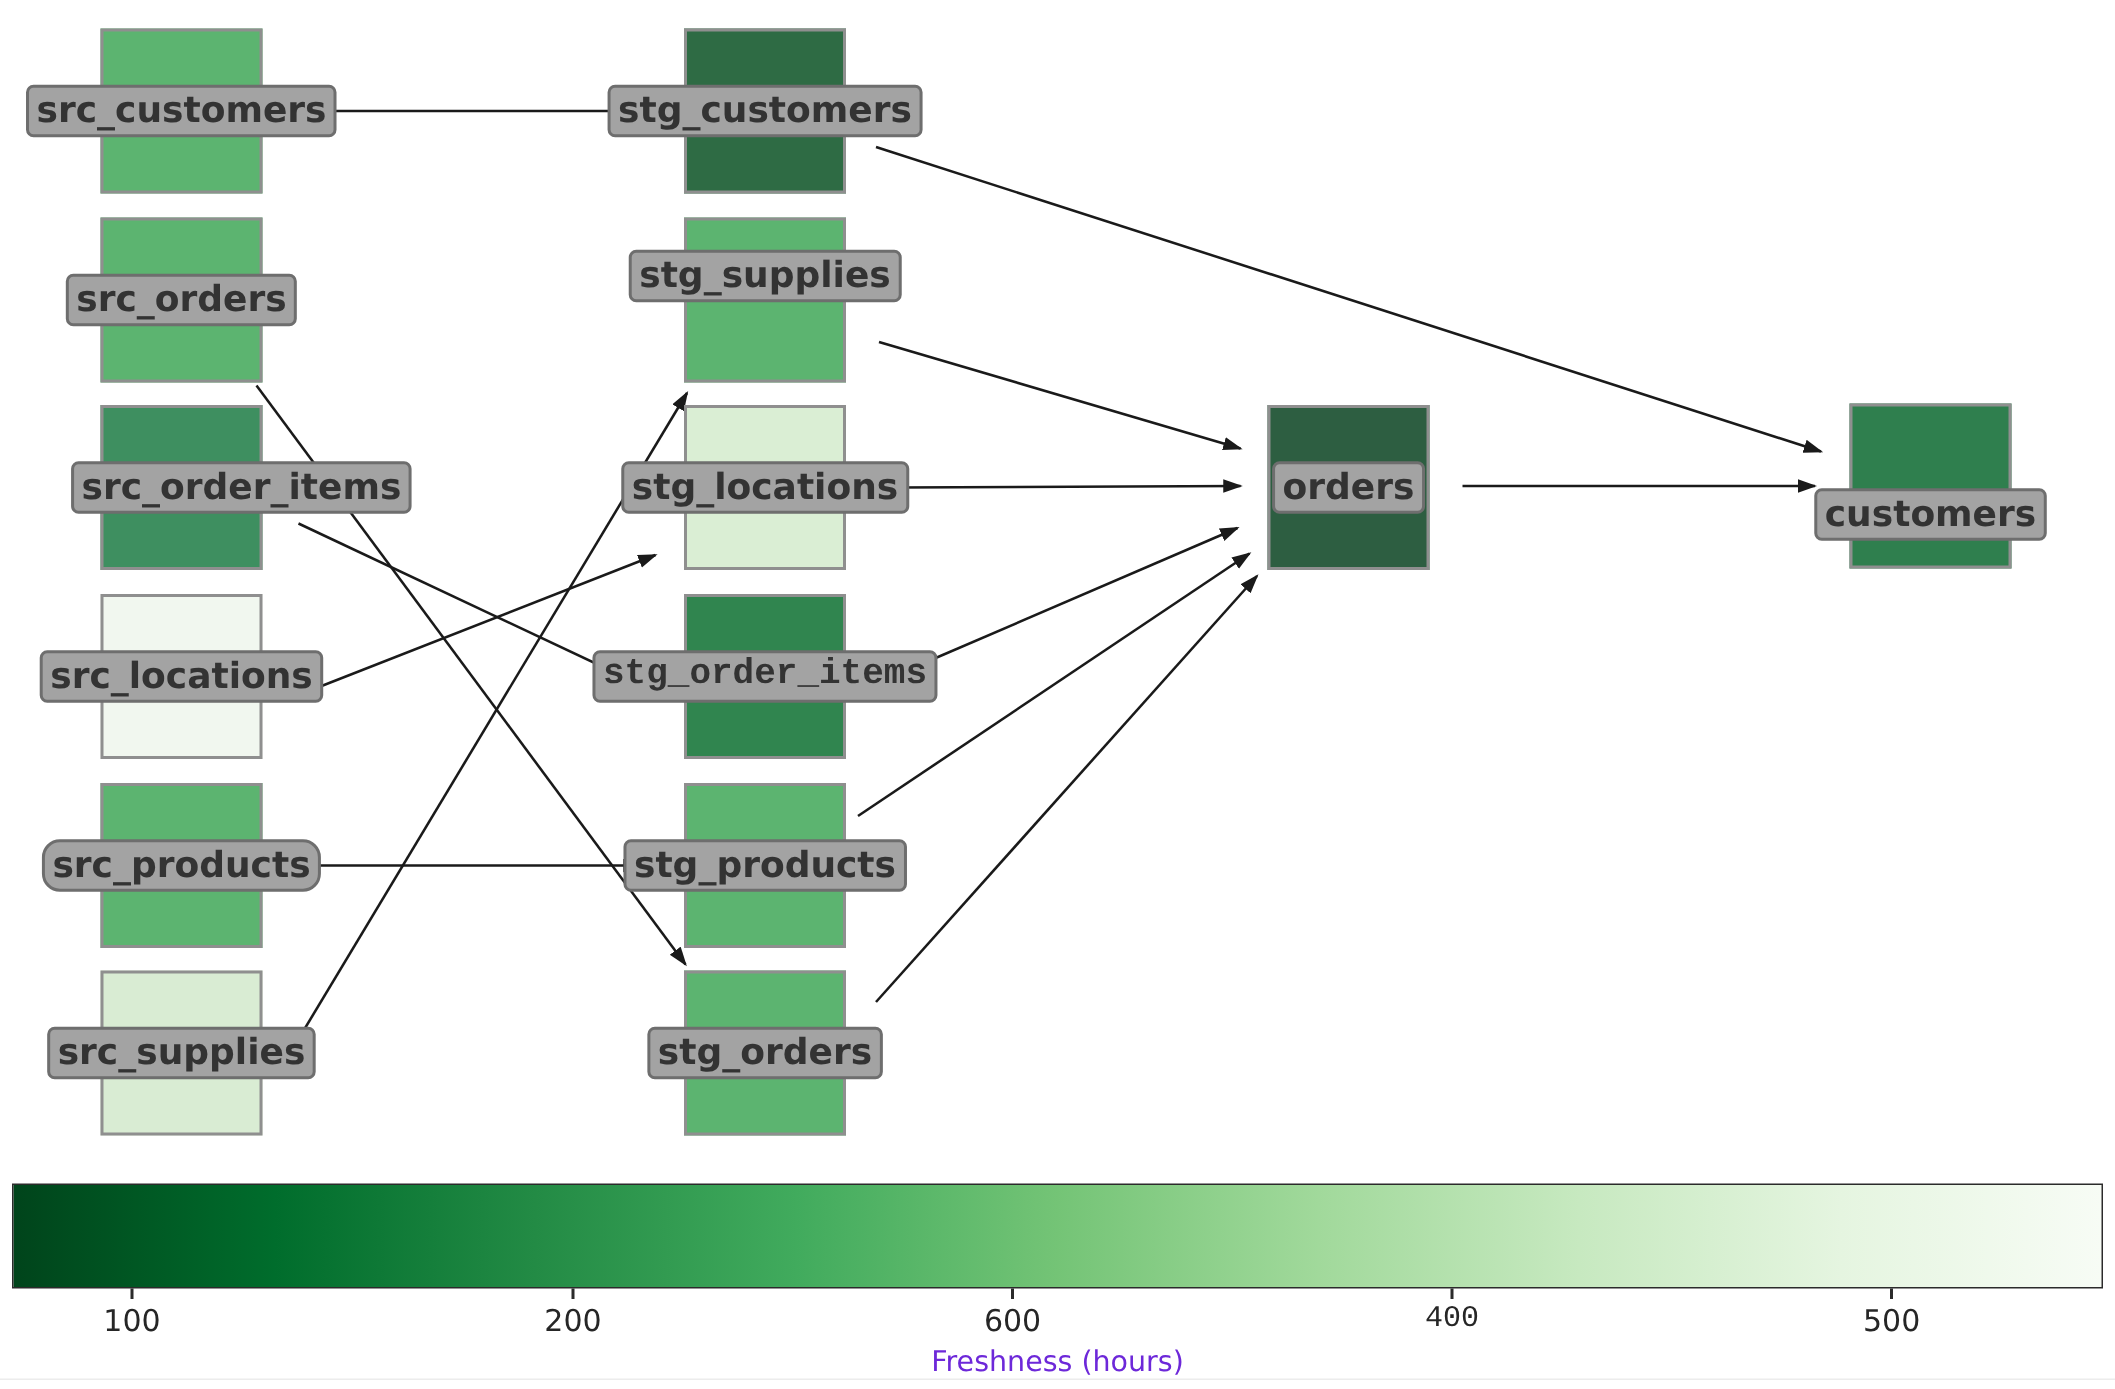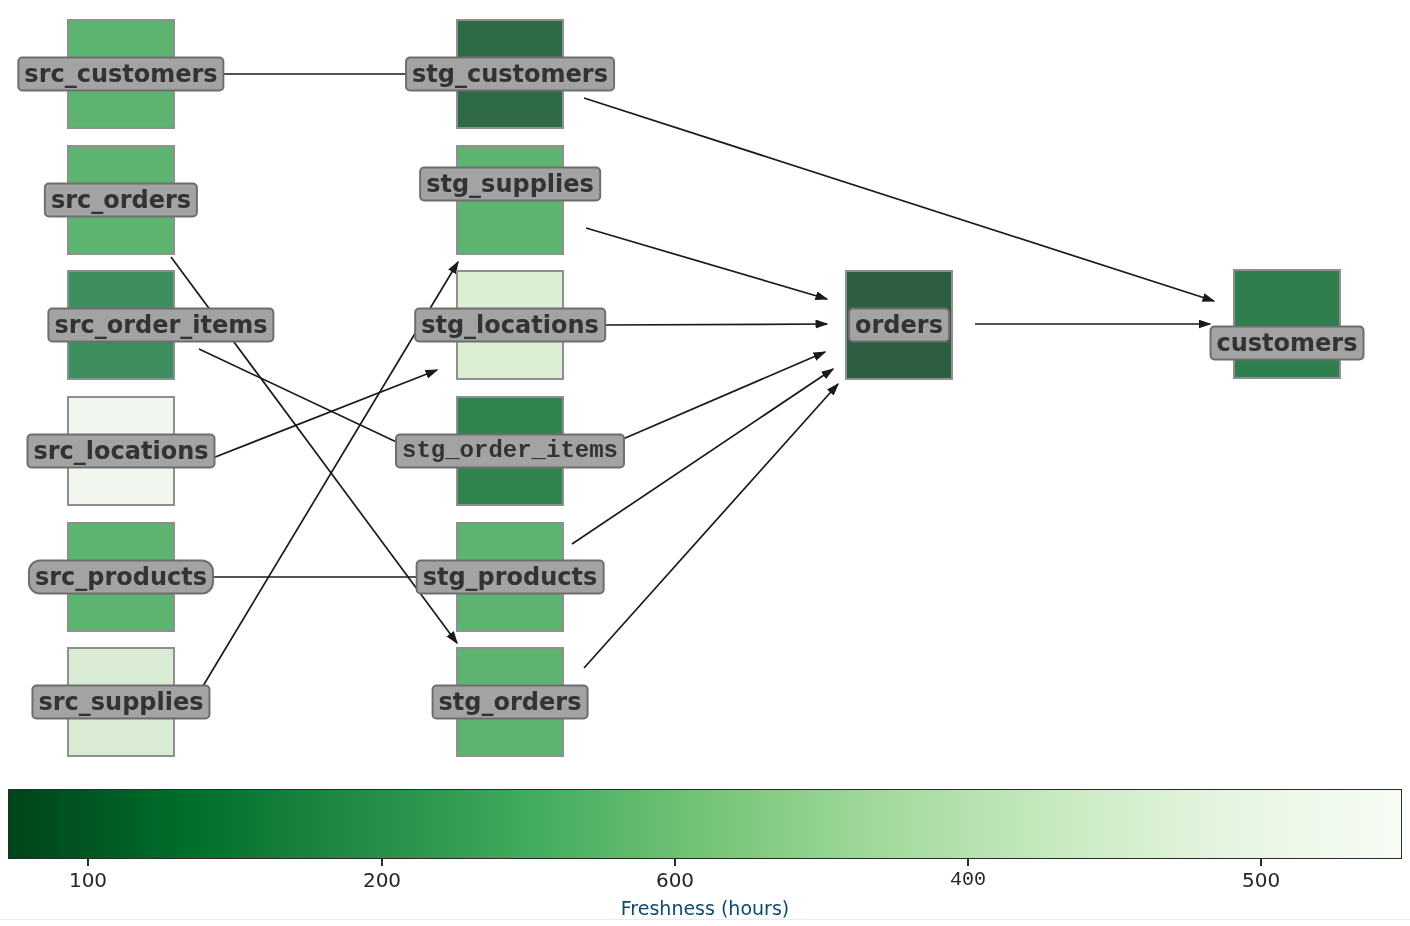--- a/index.html
+++ b/index.html
@@ -24,21 +24,21 @@
   }
   .cbar-tick{
     position:absolute;top:859px;width:2px;height:7px;background:#2b2b2b;z-index:2;
   }
   .cbar-ticklabel{
     position:absolute;top:868px;transform:translateX(-50%);
     font-size:20px;color:#262626;z-index:2;
   }
   #cbar-axis-label{
     position:absolute;top:897px;left:705px;transform:translateX(-50%);
-    font-size:19px;color:#0c4a6e;z-index:2;
+    font-size:19px;color:#6d28d9;z-index:2;
   }
   #bottom-hairline{
     position:absolute;left:0;top:919px;width:1410px;height:1px;
     background:#ececec;z-index:1;
   }
 </style>
 </head>
 <body>
 
 <div id="stage">

